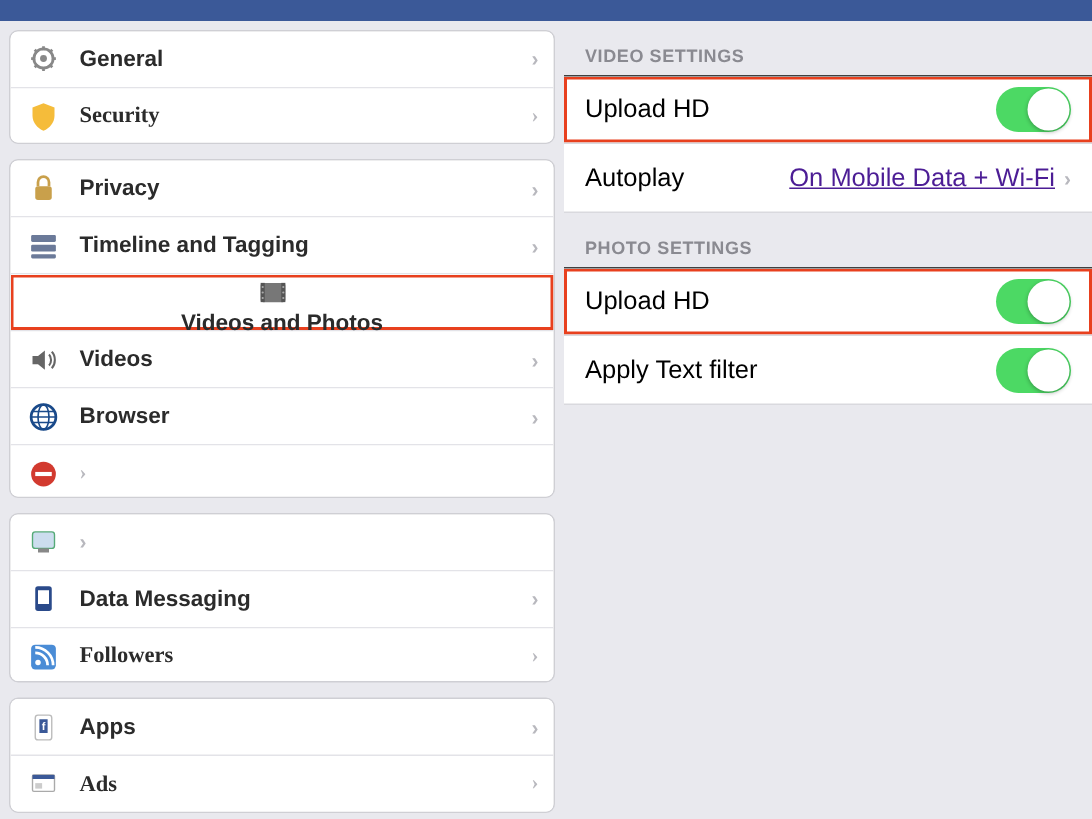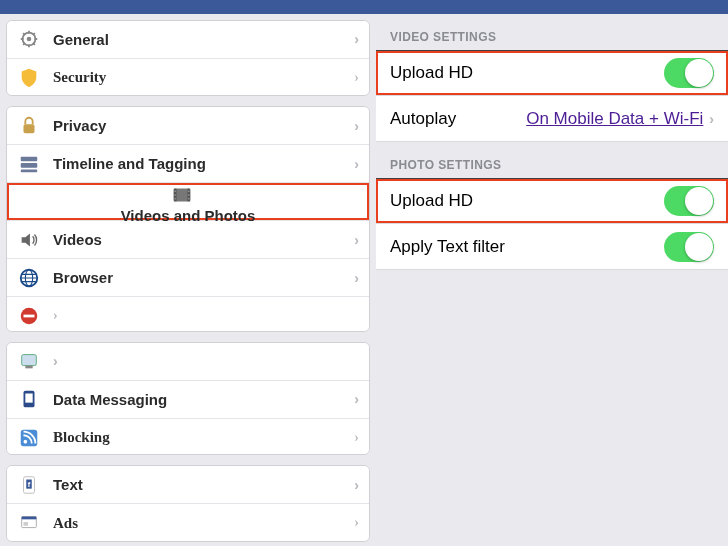--- a/index.html
+++ b/index.html
@@ -240,35 +240,35 @@
       <span class="chevron">›</span>
     </div>
     <div class="row">
       <span class="icon-slot">
         <svg class="ico" viewBox="0 0 24 24">
             <rect x="3" y="3" width="18" height="18" rx="3" fill="#4a8cd6"></rect>
             <circle cx="8" cy="16" r="2" fill="#fff"></circle>
             <path d="M6 9a9 9 0 019 9M6 5a13 13 0 0113 13" stroke="#fff" stroke-width="2" fill="none"></path>
           </svg>
       </span>
-      <span class="row-label">Blocking</span>
+      <span class="row-label">Followers</span>
       <span class="chevron">›</span>
     </div>
   </div>
 
   <div class="group">
     <div class="row">
       <span class="icon-slot">
         <svg class="ico" viewBox="0 0 24 24">
             <rect x="6" y="3" width="12" height="18" rx="2" fill="#fff" stroke="#bbb"></rect>
             <rect x="9" y="6" width="6" height="10" fill="#3b5998"></rect>
             <text x="12" y="14" font-size="8" fill="#fff" text-anchor="middle" font-weight="bold">f</text>
           </svg>
       </span>
-      <span class="row-label">Text</span>
+      <span class="row-label">Apps</span>
       <span class="chevron">›</span>
     </div>
     <div class="row">
       <span class="icon-slot">
         <svg class="ico" viewBox="0 0 24 24">
             <rect x="4" y="5" width="16" height="12" rx="1" fill="#fff" stroke="#aaa"></rect>
             <rect x="4" y="5" width="16" height="3" fill="#3b5998"></rect>
             <rect x="6" y="11" width="5" height="4" fill="#ccc"></rect>
           </svg>
       </span>

